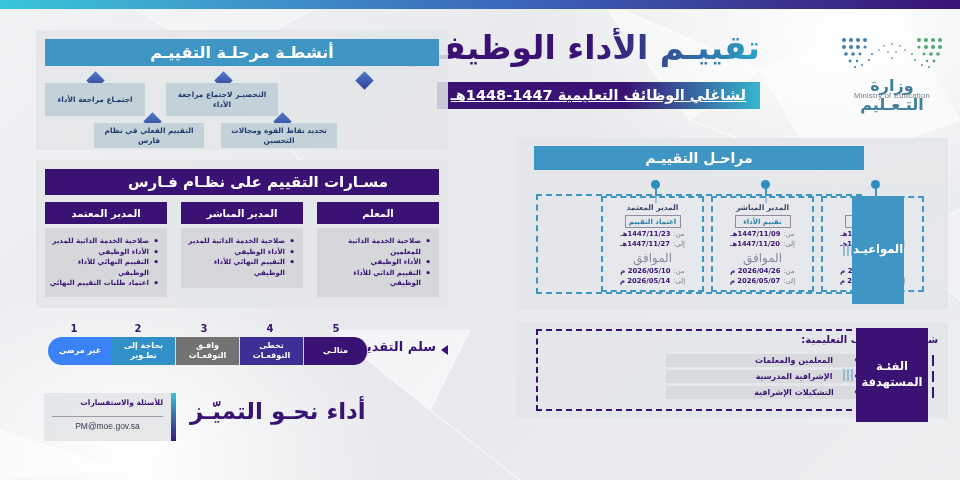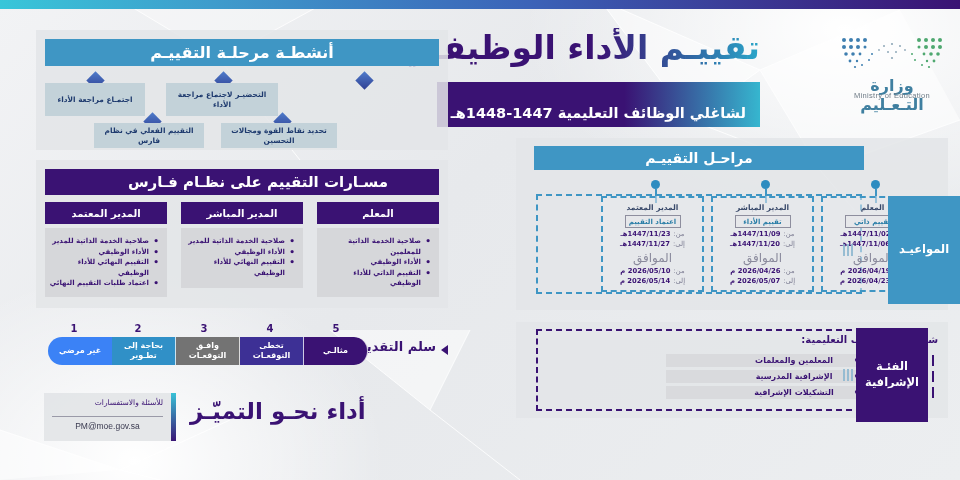--- a/index.html
+++ b/index.html
@@ -126,21 +126,21 @@
 
   
   #contact-box {
     position: absolute; left: 44px; top: 393px; width: 132px; height: 48px;
     background: rgba(226,228,231,.9);
     border-right: 5px solid;
     border-image: linear-gradient(180deg,#38c6d9,#3a1273) 1;
   }
   #contact-q {
     position: absolute; top: 5px; right: 8px; left: 8px;
-    font-size: 7.5px; font-weight: normal; color: #3a1273; text-align: right;
+    font-size: 7.5px; font-weight: bold; color: #3a1273; text-align: right;
   }
   #contact-rule {
     position: absolute; top: 23px; right: 8px; left: 8px;
     height: 1px; background: #9a9aa8;
   }
   #contact-mail {
     position: absolute; top: 28px; right: 8px; left: 8px;
     font-size: 8.5px; color: #3a3a50; text-align: center; direction: ltr;
     font-family: "Liberation Sans", sans-serif;
   }
@@ -154,24 +154,25 @@
   #hero-title {
     position: absolute; right: 200px; top: 28px;
     font-size: 33px; font-weight: bold;
     background: linear-gradient(90deg,#3a1273 0%, #3a1273 55%, #2aa6c9 100%);
     -webkit-background-clip: text; background-clip: text;
     color: transparent;
     white-space: nowrap;
   }
   #hero-sub {
     position: absolute; right: 200px; top: 82px;
-    padding: 23px 14px 6px;
+    padding: 5px 14px 6px;
     background: linear-gradient(90deg,#3a1273 0%, #3a1273 58%, #36b6cf 100%);
     color: #fff; font-size: 14.5px; font-weight: bold;
     white-space: nowrap;
+    text-decoration: underline;
   }
   
   #logo { position: absolute; right: 14px; top: 36px; width: 108px; height: 70px; }
   #logo svg { display: block; }
   #logo-ar {
     position: absolute; top: 40px; right: 2px; width: 104px;
     text-align: center; font-size: 16px; font-weight: bold; color: #3f7fa0;
     letter-spacing: 1px;
   }
   #logo-en {
@@ -246,21 +247,21 @@
     position: absolute; right: 14px; width: 2px; height: 11px; background: #3a1273;
   }
 
   
   .vlabel {
     position: absolute;
     display: flex; align-items: center; justify-content: center;
     color: #fff; font-size: 11.5px; font-weight: bold; text-align: center;
     line-height: 1.35;
   }
-  #vlabel-dates { left: 888px; top: 196px; width: 72px; height: 108px; background: #3f96c4; text-align: center; }
+  #vlabel-dates { left: 852px; top: 196px; width: 52px; height: 108px; background: #3f96c4; text-align: center; }
   #vlabel-aud   { left: 856px; top: 328px; width: 72px; height: 94px;  background: #3a1273; }
   .vconn {
     position: absolute; width: 12px; height: 12px;
     background: repeating-linear-gradient(90deg,#8fb8d0 0 2px, transparent 2px 4px);
     opacity: .9;
   }
 </style>
 </head>
 <body>
 
@@ -516,13 +517,13 @@
   <div class="aud-tick" style="top:49px;"></div>
 
   <div class="aud-row" style="top:64px;">التشكيلات الإشرافية</div>
   <div class="aud-tick" style="top:65px;"></div>
 </div>
 
 <div class="vconn" style="left:843px; top:244px;"></div>
 <div class="vlabel" id="vlabel-dates">المواعيـد</div>
 
 <div class="vconn" style="left:843px; top:369px;"></div>
-<div class="vlabel" id="vlabel-aud">الفئـة الإشرافية</div>
+<div class="vlabel" id="vlabel-aud">الفئـة المستهدفة</div>
 
 </body></html>

